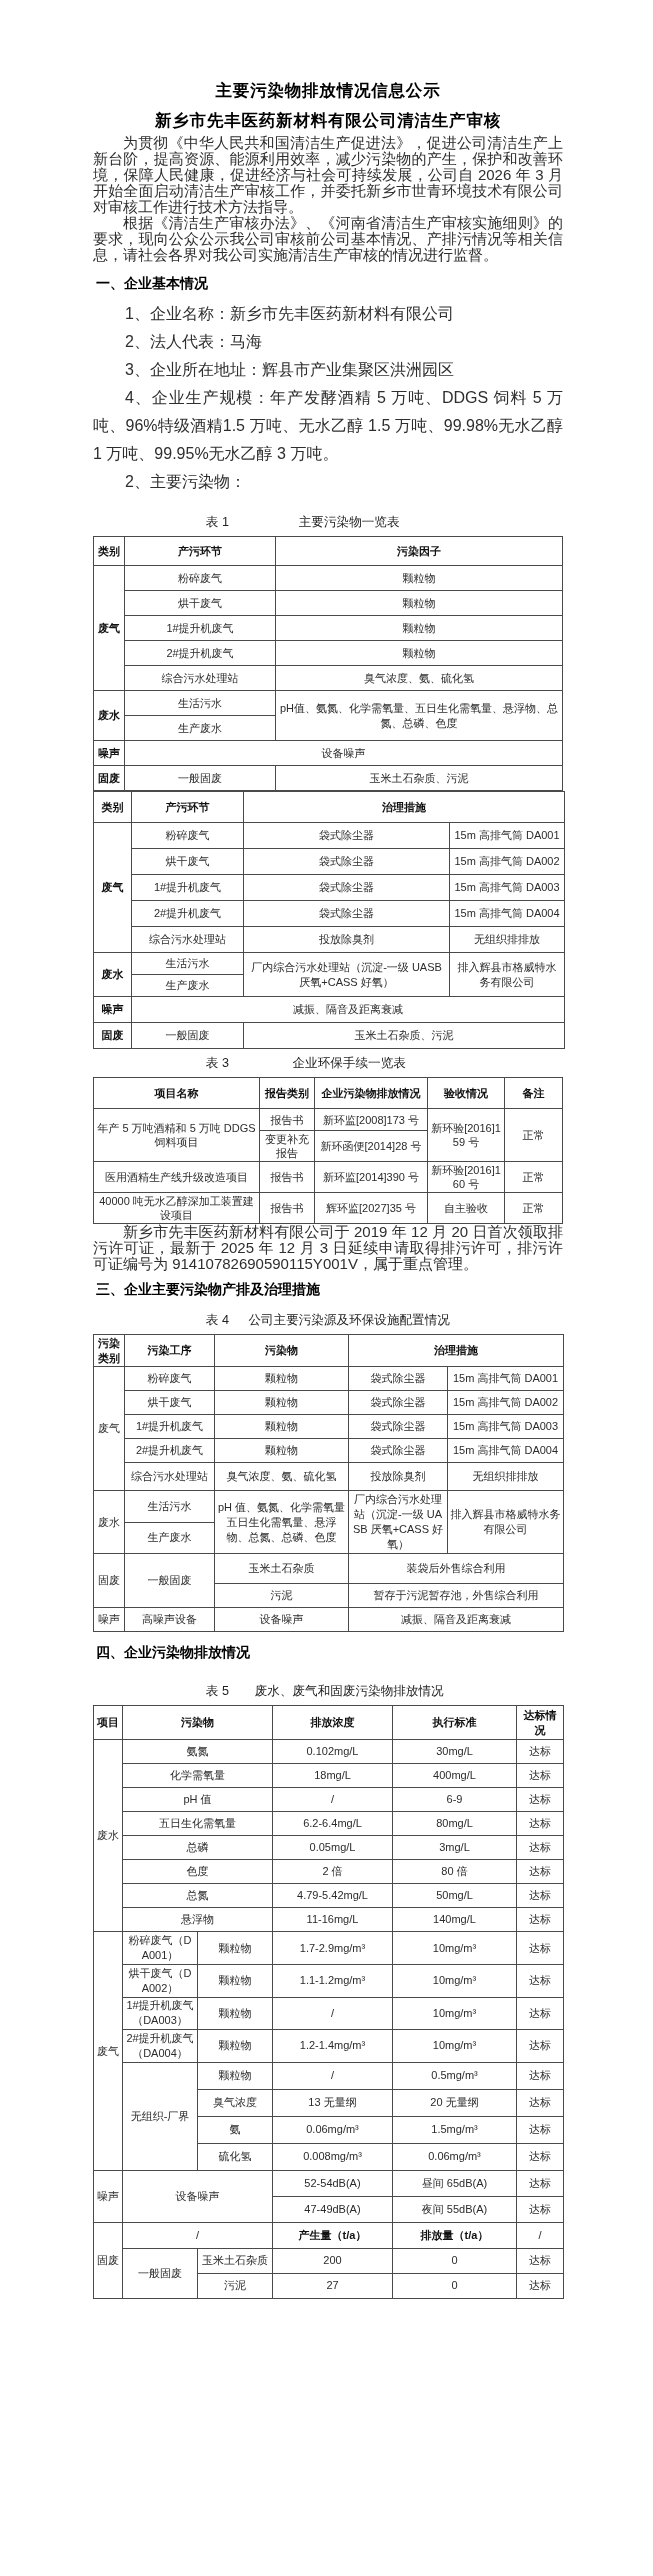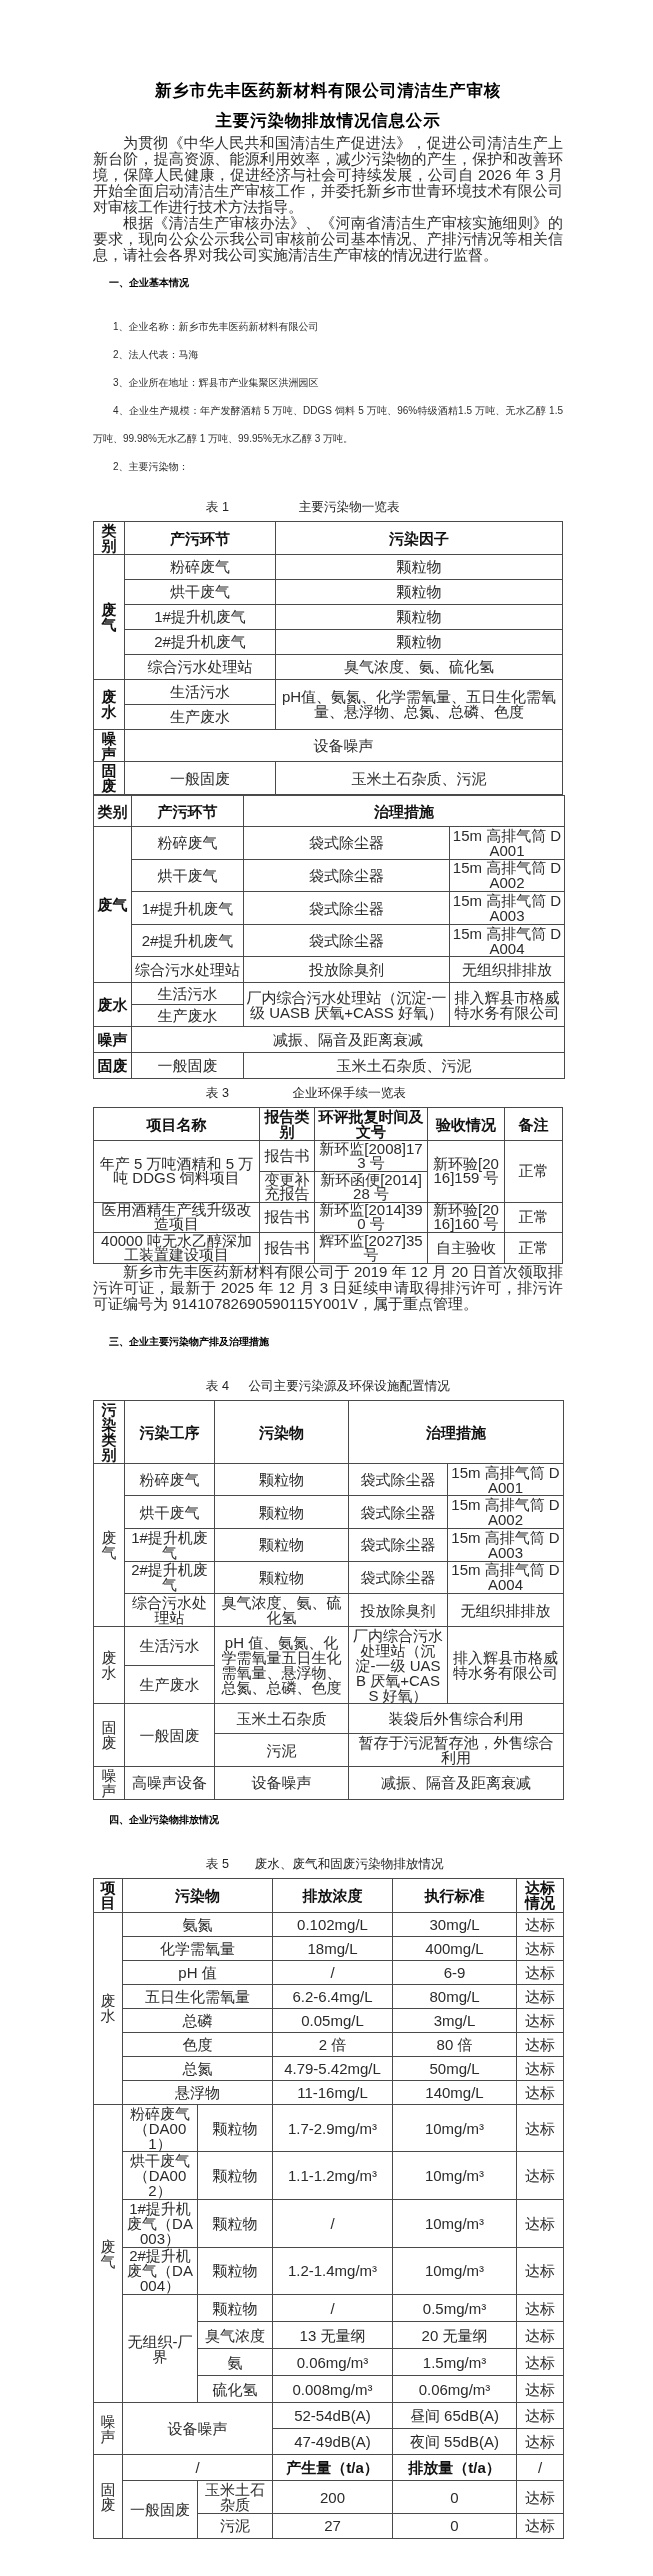--- a/index.html
+++ b/index.html
@@ -3,50 +3,50 @@
 <meta charset="utf-8">
 <style>
   html,body{margin:0;padding:0;background:#fff;}
   .page{position:relative;width:653px;height:2576px;background:#ffffff;overflow:hidden;
         font-family:"Liberation Sans","DejaVu Sans",sans-serif;color:#2b2b2b;}
   .content{position:absolute;left:93px;top:0;width:470px;}
   .doc-title{padding-top:75px;text-align:center;font-size:16.5px;font-weight:bold;color:#000;line-height:30px;letter-spacing:0.8px;}
   p.body{font-size:15px;line-height:16px;text-align:justify;text-indent:2em;margin:0;color:#2e2e2e;}
   .p1{margin-top:19px;}
   .permit{margin-top:0;line-height:28px;}
-  .heading{font-size:10px;font-weight:bold;color:#000;line-height:28px;margin:16px;}
+  .heading{font-size:14px;font-weight:bold;color:#000;line-height:28px;margin:3px;}
   .h-s1{margin-top:6.3px;}
   .h-s2{margin-top:4.7px;}
   .h-s4{margin-top:6.3px;}
-  .item{font-size:10px;line-height:28px;text-indent:2em;text-align:justify;color:#2e2e2e;}
+  .item{font-size:16px;line-height:28px;text-indent:2em;text-align:justify;color:#2e2e2e;}
   .item6{margin-top:11px;}
   .tbl-caption{position:relative;height:28px;line-height:28px;font-size:12.6px;color:#222;}
   .cap-label{position:absolute;left:24%;}
   .cap-title{display:block;text-align:center;padding-left:9%;}
   .cap-t1{margin-top:12px;}
   .cap-t5{margin-top:11px;}
-  table{border-collapse:collapse;table-layout:fixed;width:470px;font-size:15px;color:#2b2b2b;padding-left:20px;}
+  table{border-collapse:collapse;table-layout:fixed;width:470px;font-size:11px;color:#2b2b2b;padding-left:20px;}
   td,th{border:0.8px solid #4a4a4a;text-align:center;vertical-align:middle;padding:0.8px 2.4px;line-height:15px;word-break:break-all;}
   th{font-weight:bold;color:#111;}
   td.cat{font-weight:bold;color:#111;}
   table.plain-cat td.cat{font-weight:normal;color:#2b2b2b;}
   td.b{font-weight:bold;color:#111;}
   .t3 td{line-height:14px;}
   tr.h28{height:22px}tr.h31{height:24px}tr.h32{height:25px}tr.h33{height:26px}
   tr.h34{height:27px}tr.h36{height:28px}tr.h37{height:29px}tr.h38{height:30px}tr.h40{height:31px}tr.h43{height:34px}
 </style>
 </head>
 <body>
 
 <div class="page">
   <div class="content">
 
     <div class="doc-title">
+      <div>主要污染物排放情况信息公示</div>
       <div>新乡市先丰医药新材料有限公司清洁生产审核</div>
-      <div>主要污染物排放情况信息公示</div>
     </div>
 
     <p class="body p1">为贯彻《中华人民共和国清洁生产促进法》，促进公司清洁生产上新台阶，提高资源、能源利用效率，减少污染物的产生，保护和改善环境，保障人民健康，促进经济与社会可持续发展，公司自 2026 年 3 月开始全面启动清洁生产审核工作，并委托新乡市世青环境技术有限公司对审核工作进行技术方法指导。</p>
     <p class="body">根据《清洁生产审核办法》、《河南省清洁生产审核实施细则》的要求，现向公众公示我公司审核前公司基本情况、产排污情况等相关信息，请社会各界对我公司实施清洁生产审核的情况进行监督。</p>
 
     <div class="heading h-s1">一、企业基本情况</div>
     <div class="item">1、企业名称：新乡市先丰医药新材料有限公司</div>
     <div class="item">2、法人代表：马海</div>
     <div class="item">3、企业所在地址：辉县市产业集聚区洪洲园区</div>
     <div class="item">4、企业生产规模：年产发酵酒精 5 万吨、DDGS 饲料 5 万吨、96%特级酒精1.5 万吨、无水乙醇 1.5 万吨、99.98%无水乙醇 1 万吨、99.95%无水乙醇 3 万吨。</div>
@@ -183,21 +183,21 @@
           <col style="width:166px">
           <col style="width:55px">
           <col style="width:113px">
           <col style="width:77px">
           <col style="width:58px">
         </colgroup>
       <tbody>
           <tr class="h40">
         <th>项目名称</th>
         <th>报告类别</th>
-        <th>环评批复时间及文号</th>
+        <th>企业污染物排放情况</th>
         <th>验收情况</th>
         <th>备注</th>
       </tr>
       <tr class="h28">
         <td rowspan="2">年产 5 万吨酒精和 5 万吨 DDGS 饲料项目</td>
         <td>报告书</td>
         <td>新环监[2008]173 号</td>
         <td rowspan="2">新环验[2016]159 号</td>
         <td rowspan="2">正常</td>
       </tr>

